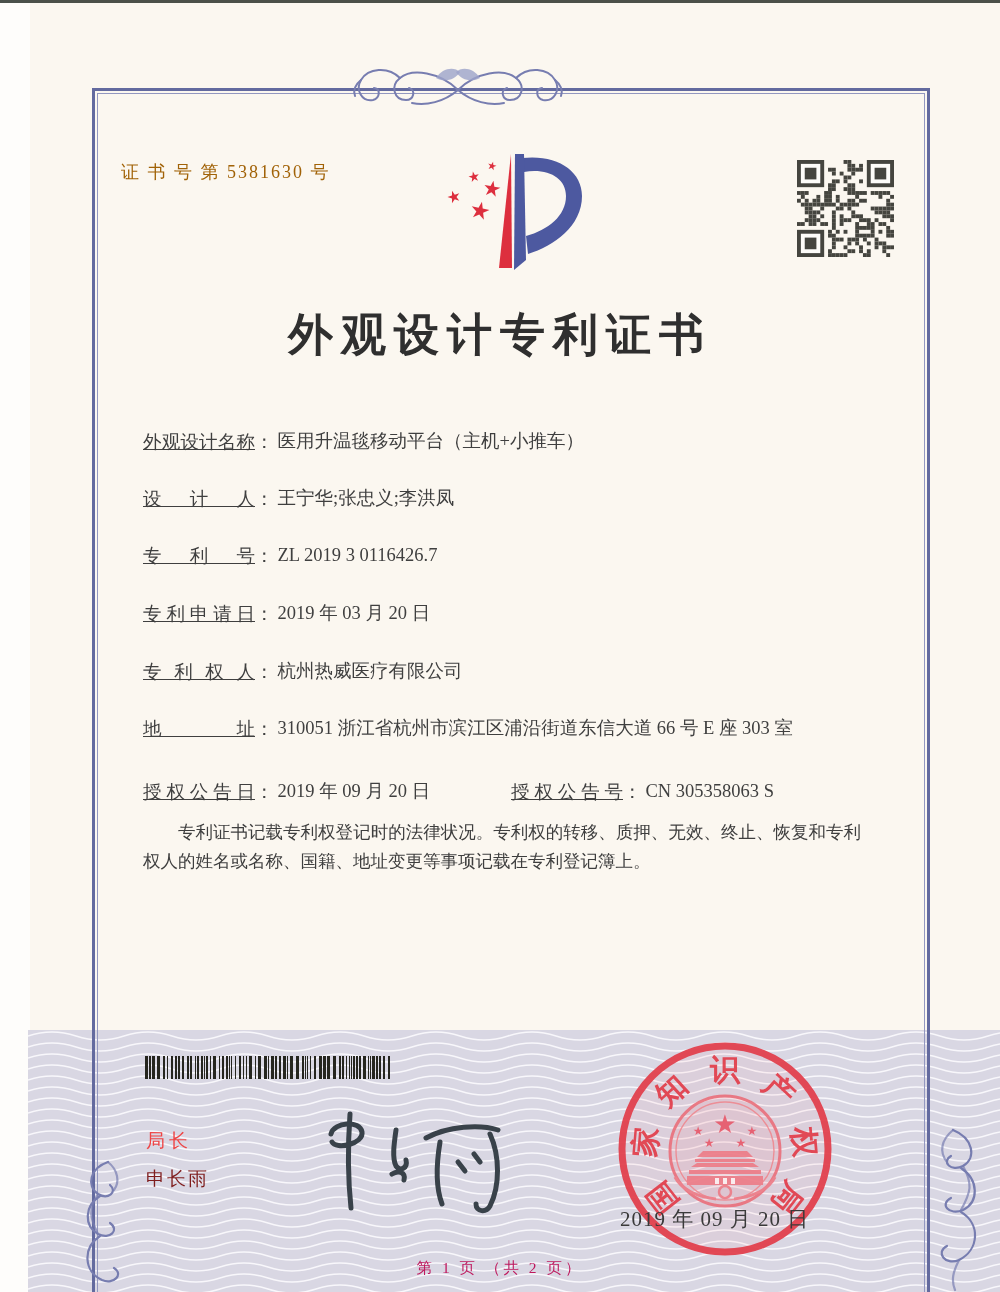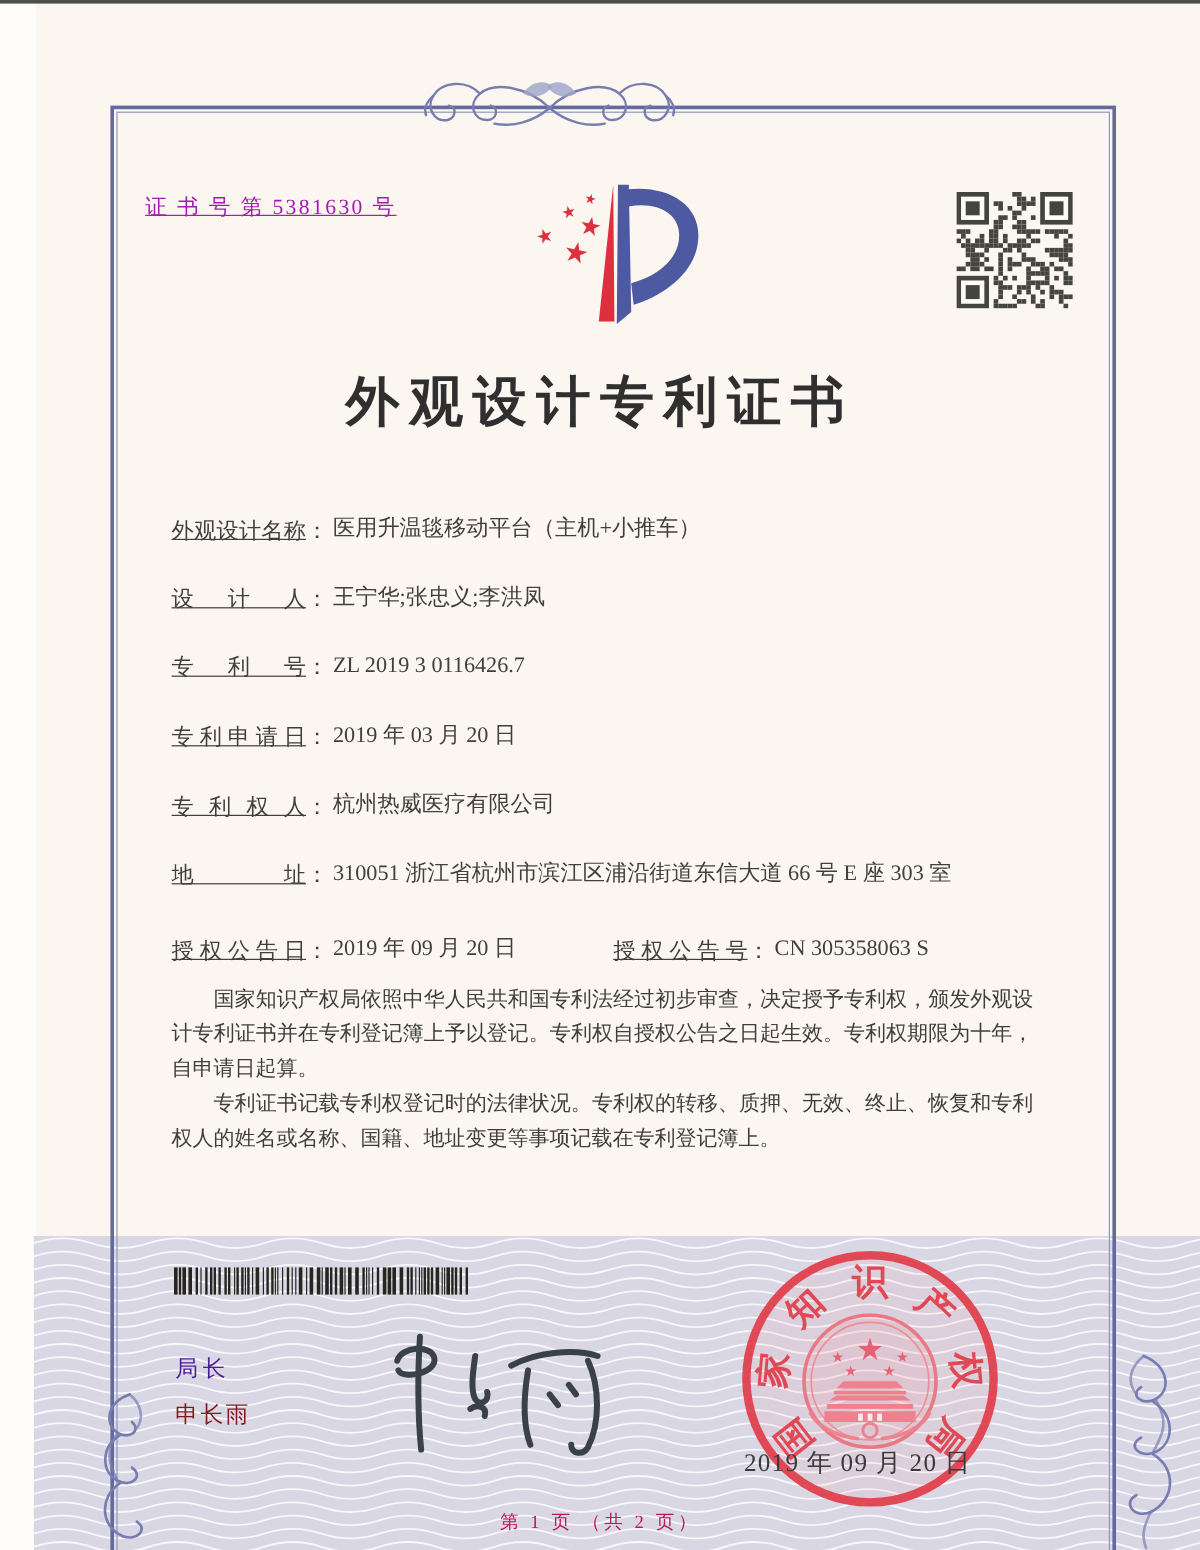--- a/index.html
+++ b/index.html
@@ -4,40 +4,40 @@
 <style>
   html,body{margin:0;padding:0;background:#e8e6e2;}
   #page{position:relative;width:1000px;height:1292px;background:#fbf7f0;overflow:hidden;
         font-family:"Liberation Serif","DejaVu Serif",serif;color:#3d3d3d;}
   .scan-top{position:absolute;left:0;top:0;width:100%;height:3px;background:#2b332c;opacity:.85;}
   .scan-left{position:absolute;left:0;top:0;width:30px;height:100%;background:#fefdfb;}
   
   .frame{position:absolute;left:92px;top:88px;width:832px;height:1210px;border:3px solid #636a9f;z-index:3;pointer-events:none;}
   .frame-inner{position:absolute;inset:2px;border:1px solid #9297c0;}
   
-  .certno{position:absolute;left:121px;top:160px;font-size:18px;letter-spacing:2px;color:#a21caf;z-index:4;text-decoration:underline;}
+  .certno{position:absolute;left:121px;top:160px;font-size:18px;letter-spacing:2px;color:#a16207;z-index:4;}
   .logo{position:absolute;left:436px;top:148px;z-index:4;}
   .qr{position:absolute;left:797px;top:160px;z-index:4;}
   .title{position:absolute;left:0;top:305px;width:1000px;text-align:center;font-size:45px;font-weight:600;
          letter-spacing:8px;color:#2f2f2f;z-index:4;}
   
   .fields{position:absolute;left:143px;top:0;width:720px;z-index:4;font-size:18.5px;color:#3f3f3f;}
   .frow{position:absolute;left:0;white-space:nowrap;}
   .flabel{display:inline-block;width:112px;text-align:justify;text-align-last:justify;vertical-align:top;text-decoration:underline;}
   .fcolon{display:inline-block;vertical-align:top;margin-right:4px;}
   .fvalue{display:inline-block;vertical-align:top;white-space:normal;max-width:600px;line-height:1.32;}
   .frow2{position:absolute;white-space:nowrap;}
   
   .paras{position:absolute;left:143px;top:818px;width:718px;z-index:4;}
   .paras p{margin:0;font-size:17.5px;line-height:29px;text-align:justify;text-indent:2em;color:#3e3e3e;}
   
   .waves{position:absolute;left:28px;top:1030px;z-index:1;}
   
   .barcode{position:absolute;left:145px;top:1056px;z-index:4;}
-  .director-title{position:absolute;left:146px;top:1128px;font-size:19px;letter-spacing:4px;color:#4c1d95;z-index:4;}
+  .director-title{position:absolute;left:146px;top:1128px;font-size:19px;letter-spacing:4px;color:#ef4444;z-index:4;}
   .director-name{position:absolute;left:146px;top:1166px;font-size:19px;letter-spacing:2px;color:#7f1d1d;z-index:4;}
   .sig{position:absolute;left:298px;top:1100px;z-index:4;}
   .seal{position:absolute;left:607px;top:1031px;z-index:5;opacity:.92;}
   .seal-date{position:absolute;left:620px;top:1205px;font-size:21px;letter-spacing:1px;color:#3a3a3a;z-index:6;}
   .footer{position:absolute;left:30px;top:1258px;width:940px;text-align:center;font-size:15.5px;
           letter-spacing:3px;color:#be185d;z-index:6;}
   .orn{position:absolute;z-index:4;}
 </style>
 </head>
 <body>
@@ -367,21 +367,20 @@
     </div>
     <div class="frow" style="top:779px">
       <span class="flabel">授权公告日</span><span class="fcolon">：</span><span class="fvalue">2019 年 09 月 20 日</span>
     </div>
     <div class="frow2" style="top:779px;left:368px">
       <span class="flabel">授权公告号</span><span class="fcolon">：</span><span class="fvalue">CN 305358063 S</span>
     </div>
   </div>
 
   <div class="paras">
-    <p>国家知识产权局依照中华人民共和国专利法经过初步审查，决定授予专利权，颁发外观设计专利证书并在专利登记簿上予以登记。专利权自授权公告之日起生效。专利权期限为十年，自申请日起算。</p>
     <p>专利证书记载专利权登记时的法律状况。专利权的转移、质押、无效、终止、恢复和专利权人的姓名或名称、国籍、地址变更等事项记载在专利登记簿上。</p>
   </div>
 
   <svg class="barcode" id="barcode-svg" width="248" height="23" viewBox="0 0 248 23">
       <rect x="0" y="0" width="3" height="23" fill="#26261f"></rect>
       <rect x="4" y="0" width="2" height="23" fill="#26261f"></rect>
       <rect x="7" y="0" width="3" height="23" fill="#26261f"></rect>
       <rect x="12" y="0" width="3" height="23" fill="#26261f"></rect>
       <rect x="18" y="0" width="2" height="23" fill="#26261f"></rect>
       <rect x="22" y="0" width="1" height="23" fill="#26261f"></rect>

